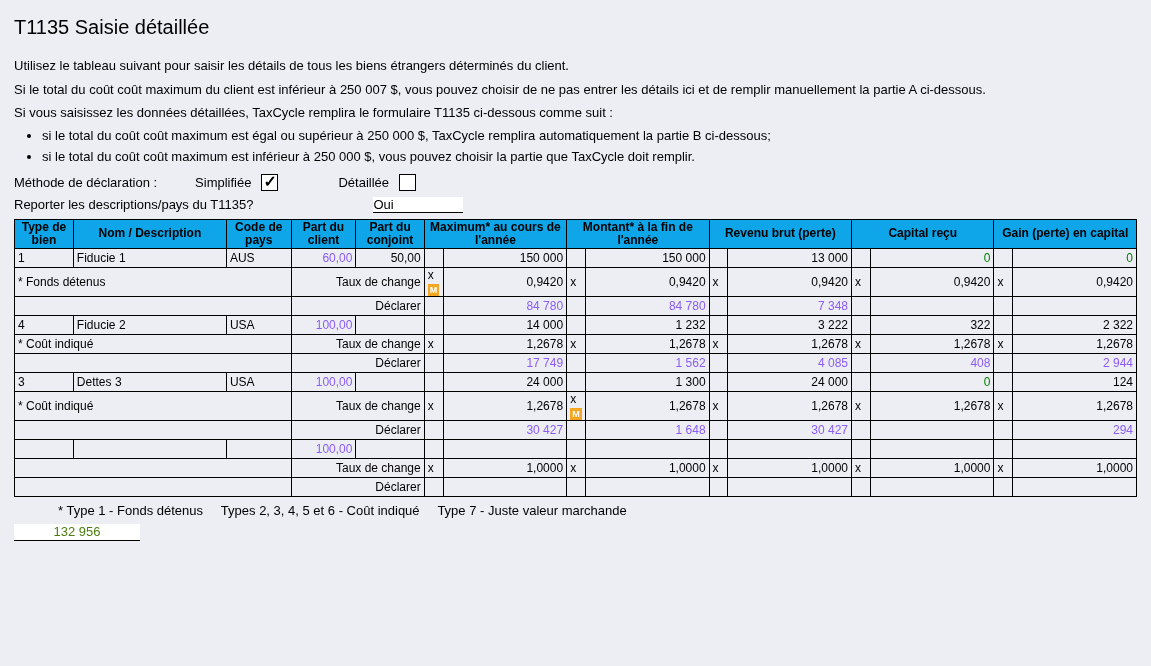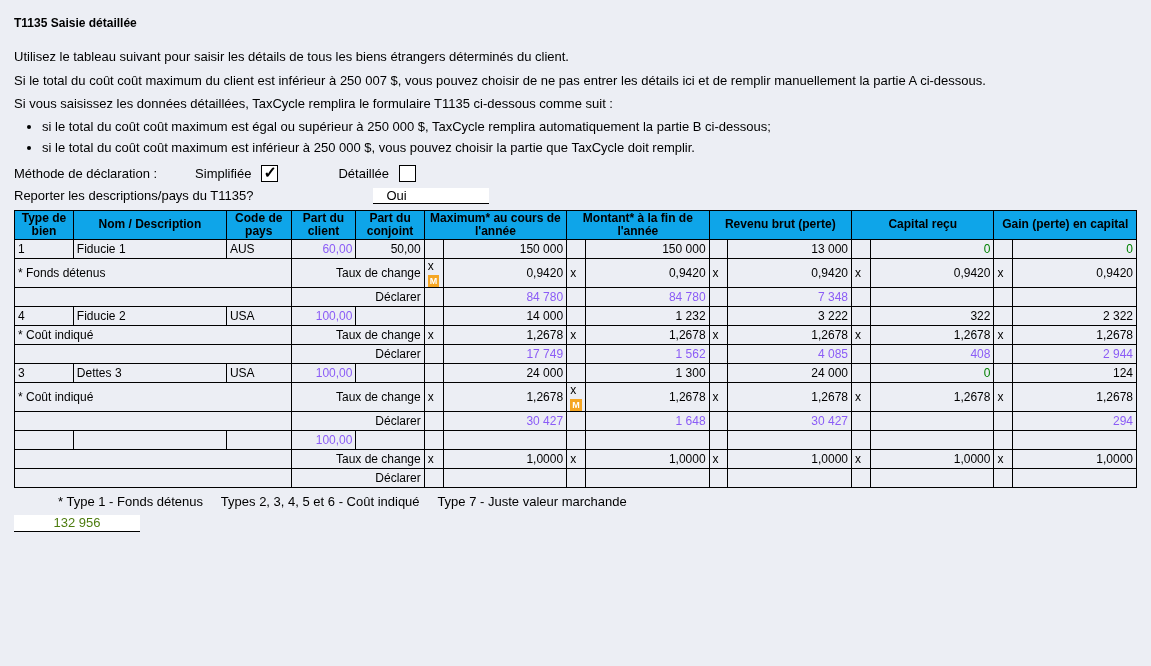--- a/index.html
+++ b/index.html
@@ -6,22 +6,22 @@
     font-family: Arial, sans-serif;
     font-size: 13px;
     background: #eceef4;
     margin: 0;
     padding: 12px 14px;
     color: #000;
     width: 1151px;
     box-sizing: border-box;
   }
   h1 {
-    font-size: 12px;
-    font-weight: bold;
+    font-size: 20px;
+    font-weight: normal;
     margin: 4px 0 18px 0;
   }
   p { margin: 6px 0; line-height: 1.35; }
   ul { margin: 4px 0 10px 28px; padding: 0; }
   ul li { margin: 6px 0; }
   .row { display: flex; align-items: center; gap: 10px; margin: 6px 0; }
   .lbl { }
   .checkbox {
     display: inline-block;
     width: 15px; height: 15px;
@@ -34,21 +34,21 @@
     content: "✓";
     position: absolute;
     left: 1px; top: -3px;
     font-size: 16px;
     font-weight: bold;
   }
   .underline-field {
     border-bottom: 1px solid #000;
     min-width: 90px;
     display: inline-block;
-    padding: 0 13px;
+    padding: 0 0;
     background: #fff;
   }
   
   table.data {
     border-collapse: collapse;
     width: 100%;
     table-layout: fixed;
     margin-top: 6px;
   }
   table.data th {

